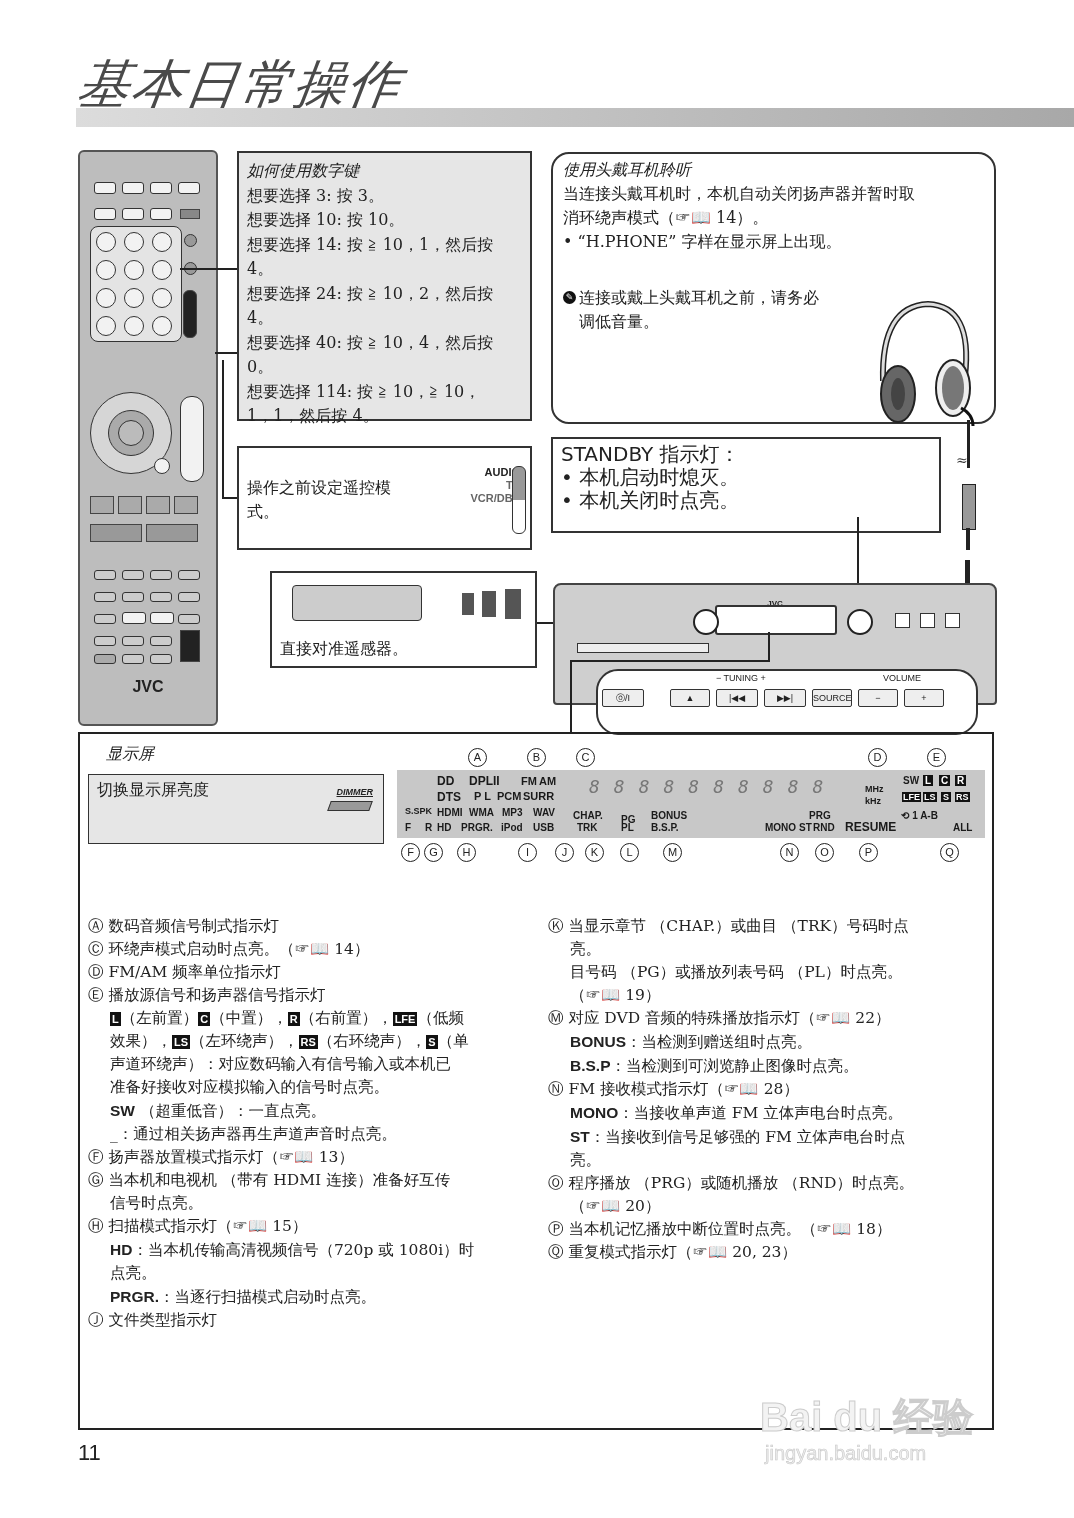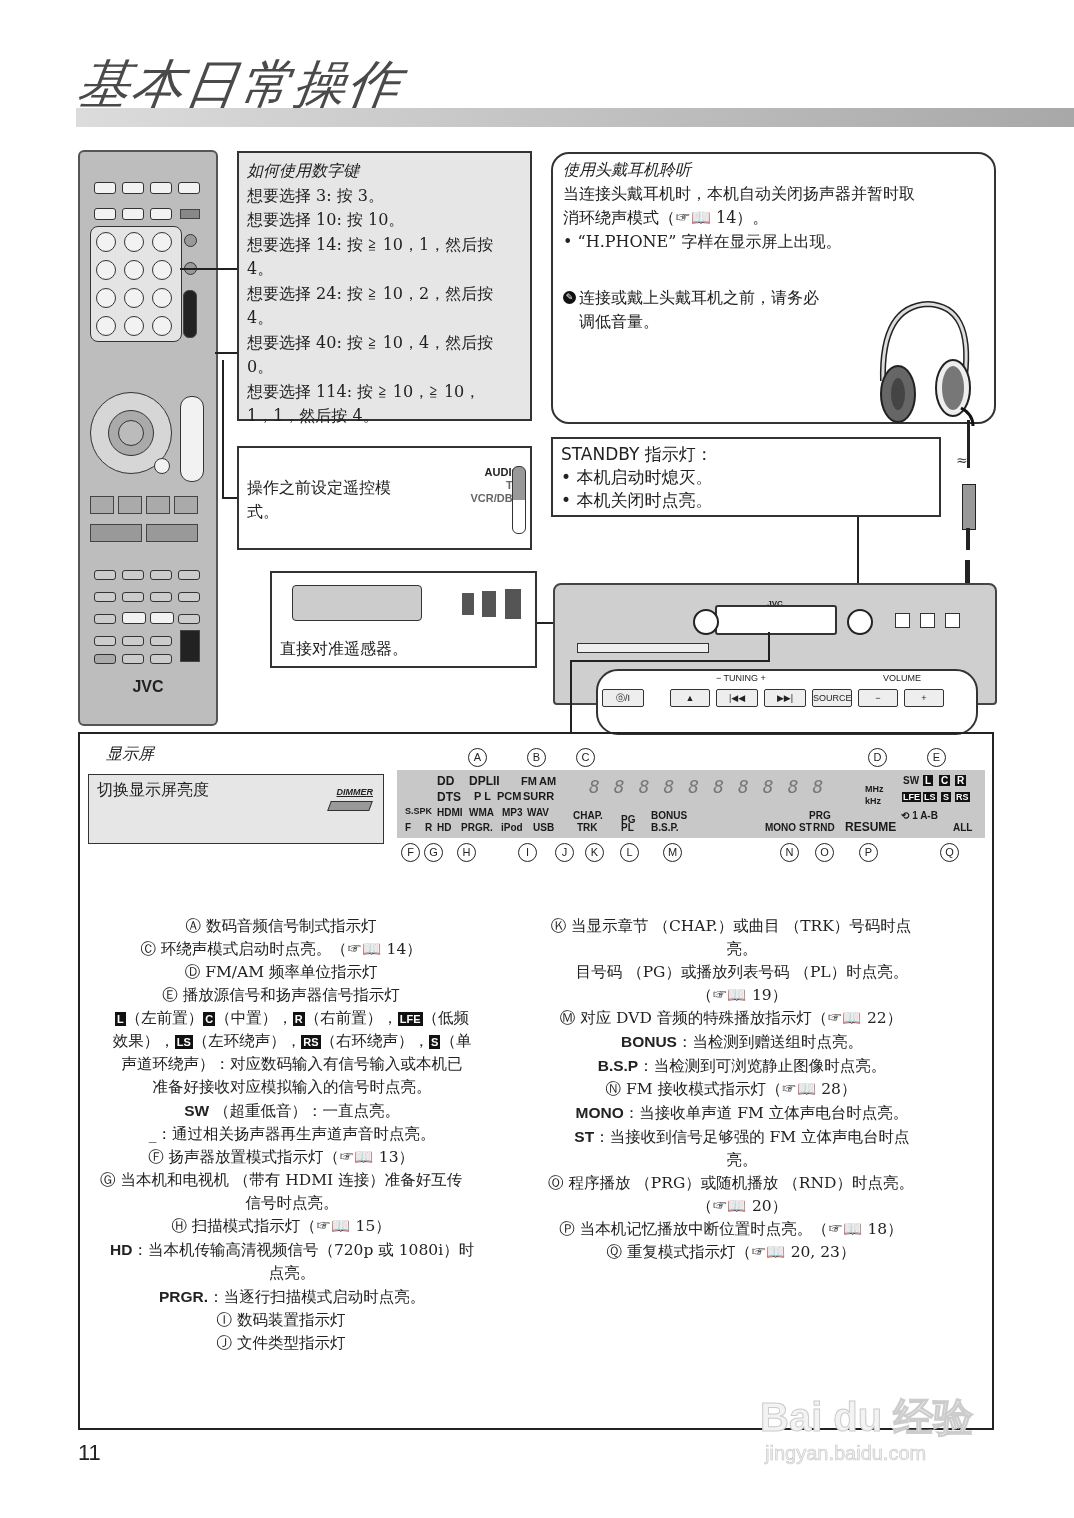--- a/index.html
+++ b/index.html
@@ -13,35 +13,35 @@
   .remote .rnd{position:absolute;background:#f2f2f2;border:1.5px solid #333;border-radius:50%;}
   .remote .dk{position:absolute;background:#888;border:1.5px solid #444;}
   .jvc{position:absolute;left:0;width:136px;top:526px;text-align:center;font:bold 16px "Liberation Sans",sans-serif;color:#222;}
   
   .numbox{left:237px;top:151px;width:295px;height:270px;background:#e6e6e6;border:2px solid #333;padding:6px 8px;box-sizing:border-box;font-size:16px;line-height:24.5px;}
   .numbox .h{font-style:italic;font-family:"DejaVu Sans",sans-serif;font-size:16px;}
   .hpbox{left:551px;top:152px;width:445px;height:272px;border:2px solid #333;border-radius:18px;padding:4px 10px;box-sizing:border-box;font-size:16px;line-height:24px;}
   .hpbox .h{font-style:italic;font-family:Liberation Serif, serif;}
   .modebox{left:237px;top:446px;width:295px;height:104px;border:2px solid #333;box-sizing:border-box;padding:28px 8px;font-size:16px;line-height:24px;font-family:"DejaVu Sans",sans-serif;}
   .modesw{position:absolute;right:10px;top:18px;font:bold 11px "Liberation Sans",sans-serif;text-align:right;line-height:13px;}
-  .stbbox{left:551px;top:437px;width:390px;height:80px;border:2px solid #333;box-sizing:border-box;padding:4px 8px;font-size:17px;line-height:23px;font-family:"DejaVu Sans",sans-serif;}
+  .stbbox{left:551px;top:437px;width:390px;height:96px;border:2px solid #333;box-sizing:border-box;padding:4px 8px;font-size:20px;line-height:23px;font-family:"DejaVu Sans",sans-serif;}
   .sensorbox{left:270px;top:571px;width:267px;height:97px;border:2px solid #333;box-sizing:border-box;font-size:16px;font-family:"DejaVu Sans",sans-serif;}
   
   .player{left:553px;top:583px;width:440px;height:118px;background:#cfcfcf;border:2px solid #444;border-radius:8px 8px 4px 4px;}
   .panel{left:596px;top:669px;width:378px;height:62px;background:#fff;border:2px solid #333;border-radius:22px;}
   .pbtn{position:absolute;top:18px;height:16px;border:1.5px solid #333;background:#eee;font:9px "Liberation Sans",sans-serif;text-align:center;line-height:16px;border-radius:2px;}
   
   .dispsec{left:78px;top:732px;width:916px;height:698px;border:2px solid #222;box-sizing:border-box;}
   .disp-h{left:90px;top:744px;font-size:16px;font-style:italic;font-family:"DejaVu Sans",sans-serif;margin-left:16px;}
   .dimbox{left:88px;top:774px;width:296px;height:70px;background:#e6e6e6;border:1.5px solid #333;box-sizing:border-box;padding:5px 8px;font-size:16px;font-family:"DejaVu Sans",sans-serif;}
   .vfd{left:397px;top:770px;width:588px;height:68px;background:#c8c8c8;}
   .vfd span{position:absolute;font:bold 11px "Liberation Sans",sans-serif;color:#1a1a1a;white-space:nowrap;}
   .lbl{position:absolute;width:17px;height:17px;border:1.3px solid #222;border-radius:50%;font:11px "Liberation Sans",sans-serif;text-align:center;line-height:17px;background:#fff;}
   .items{font-size:15.5px;line-height:23px;}
-  .items div{white-space:nowrap;text-align:center;}
+  .items div{white-space:nowrap;}
   .items b{font-family:"Liberation Sans",sans-serif;}
   .ind{padding-left:22px;}
   .badge{display:inline-block;background:#111;color:#fff;font:bold 11px "Liberation Sans",sans-serif;padding:0 2px;line-height:14px;}
   .pagenum{left:78px;top:1440px;font:22px "Liberation Sans",sans-serif;}
   .wm{left:760px;top:1390px;font:bold 40px "Liberation Sans",sans-serif;color:#f3f3f3;-webkit-text-stroke:1px #ccc;}
   .wm2{left:765px;top:1442px;font:20px "Liberation Sans",sans-serif;color:#eee;-webkit-text-stroke:0.6px #c8c8c8;}
   .line{position:absolute;background:#222;}
 </style>
 </head>
 <body>
@@ -230,21 +230,21 @@
   <span style="left:8px;top:36px;font-size:9px">S.SPK</span>
   <span style="left:8px;top:52px;font-size:10px">F</span>
   <span style="left:28px;top:52px;font-size:10px">R</span>
   <span style="left:40px;top:37px;font-size:10px">HDMI</span>
   <span style="left:40px;top:52px;font-size:10px">HD</span>
   <span style="left:64px;top:52px;font-size:10px">PRGR.</span>
   <span style="left:104px;top:52px;font-size:10px">iPod</span>
   <span style="left:136px;top:52px;font-size:10px">USB</span>
   <span style="left:72px;top:37px;font-size:10px">WMA</span>
   <span style="left:105px;top:37px;font-size:10px">MP3</span>
-  <span style="left:130px;top:37px;font-size:10px">WAV</span>
+  <span style="left:136px;top:37px;font-size:10px">WAV</span>
   <span style="left:176px;top:40px;font-size:10px">CHAP.</span>
   <span style="left:180px;top:52px;font-size:10px">TRK</span>
   <span style="left:224px;top:44px;font-size:10px">PG</span>
   <span style="left:224px;top:52px;font-size:10px">PL</span>
   <span style="left:254px;top:40px;font-size:10px">BONUS</span>
   <span style="left:254px;top:52px;font-size:10px">B.S.P.</span>
   <span style="left:192px;top:6px;font:italic 18px 'DejaVu Sans Mono',monospace;color:#777;letter-spacing:14px">8888888888</span>
   <span style="left:468px;top:14px;font-size:9px">MHz</span>
   <span style="left:468px;top:26px;font-size:9px">kHz</span>
   <span style="left:506px;top:5px;font-size:10px">SW</span>
@@ -297,21 +297,20 @@
   <div class="ind">准备好接收对应模拟输入的信号时点亮。</div>
   <div class="ind"><b>SW</b><span> （超重低音）：一直点亮。</span></div>
   <div class="ind">_：通过相关扬声器再生声道声音时点亮。</div>
   <div><span>Ⓕ</span> <span>扬声器放置模式指示灯（☞📖 13）</span></div>
   <div><span>Ⓖ</span> <span>当本机和电视机 （带有 HDMI 连接）准备好互传</span></div>
   <div class="ind">信号时点亮。</div>
   <div><span>Ⓗ</span> <span>扫描模式指示灯（☞📖 15）</span></div>
   <div class="ind"><b>HD</b><span>：当本机传输高清视频信号（720p 或 1080i）时</span></div>
   <div class="ind">点亮。</div>
   <div class="ind"><b>PRGR.</b><span>：当逐行扫描模式启动时点亮。</span></div>
-  <div><span>Ⓘ</span> <span>数码装置指示灯</span></div>
   <div><span>Ⓙ</span> <span>文件类型指示灯</span></div>
 </div>
 
 <div class="abs items" style="left:548px;top:915px">
   <div><span>Ⓚ</span> <span>当显示章节 （CHAP.）或曲目 （TRK）号码时点</span></div>
   <div class="ind">亮。</div>
   <div class="ind">目号码 （PG）或播放列表号码 （PL）时点亮。</div>
   <div class="ind">（☞📖 19）</div>
   <div><span>Ⓜ</span> <span>对应 DVD 音频的特殊播放指示灯（☞📖 22）</span></div>
   <div class="ind"><b>BONUS</b><span>：当检测到赠送组时点亮。</span></div>

